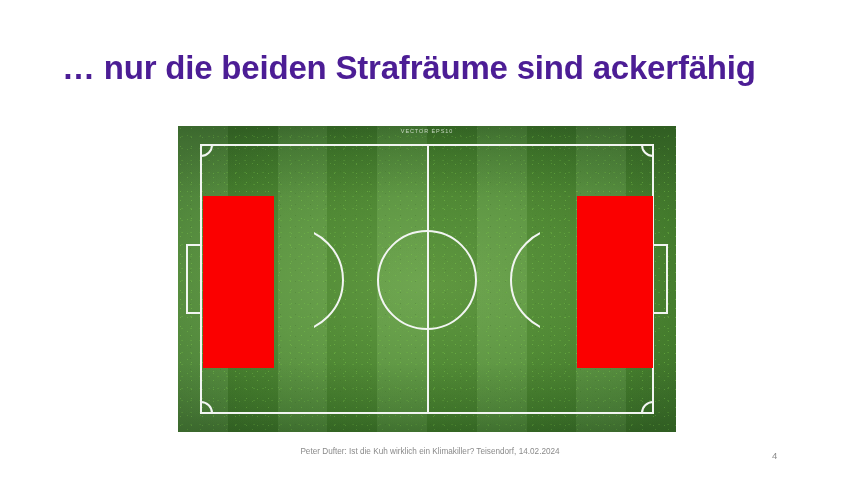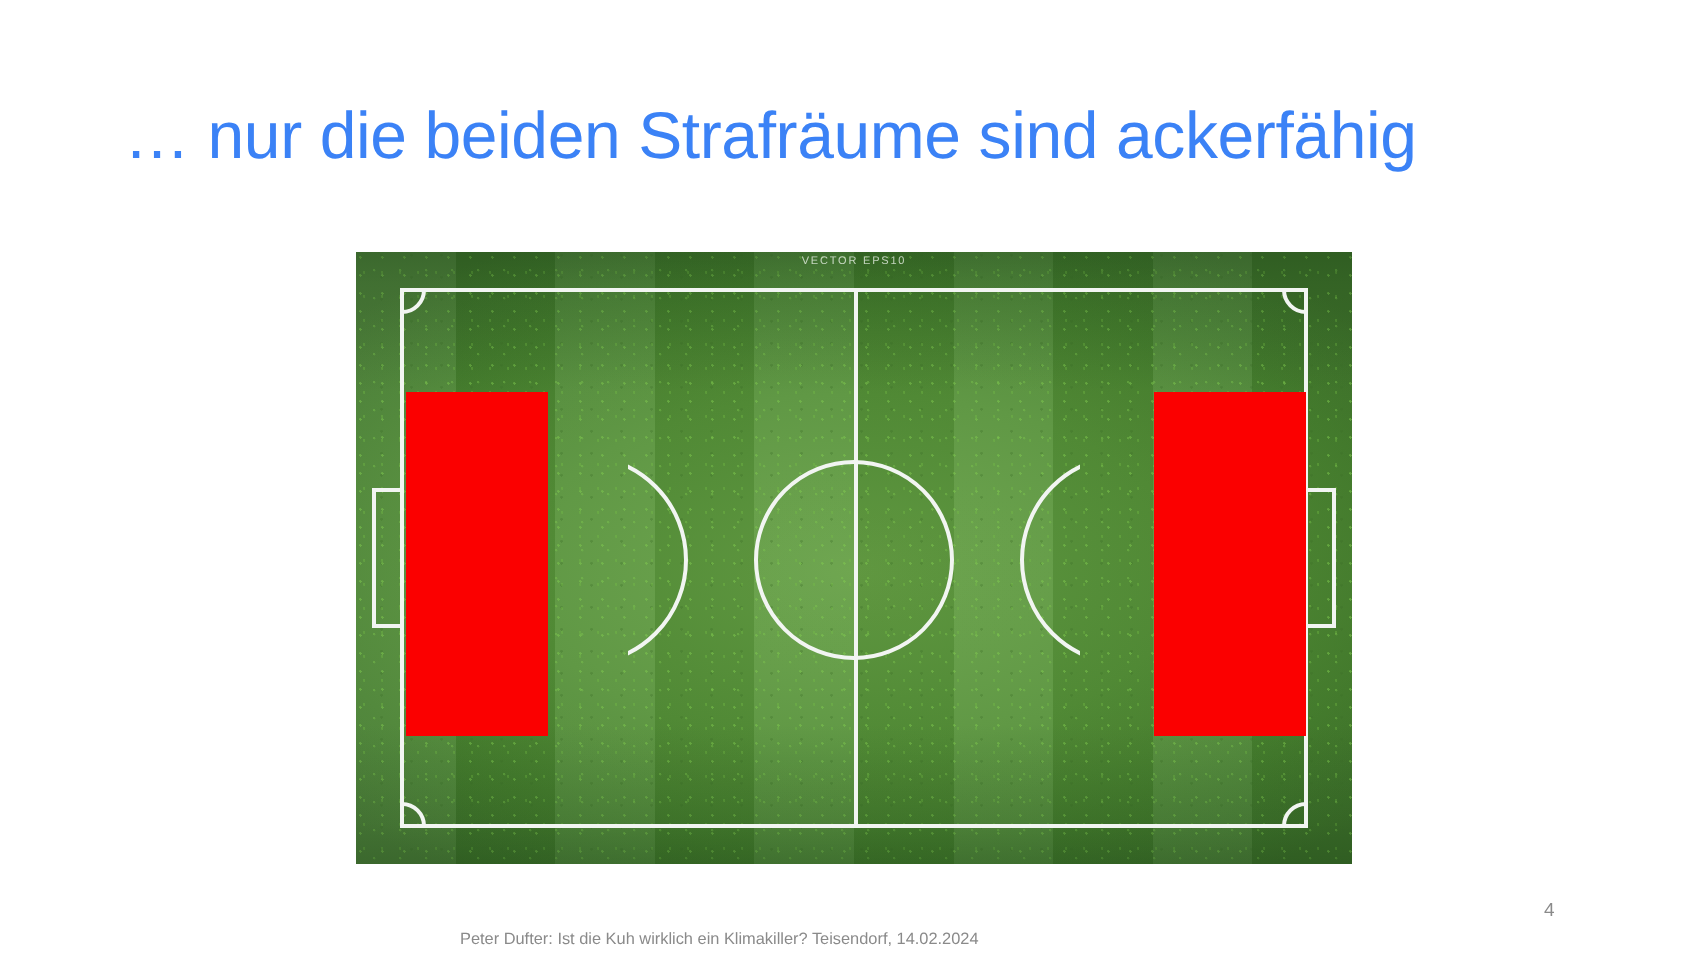--- a/index.html
+++ b/index.html
@@ -16,22 +16,22 @@
   }
 
   
   #slide-title {
     position: absolute;
     left: 62px;
     top: 48px;
     width: 740px;
     font-size: 33px;
     line-height: 40px;
-    font-weight: 400;
-    color: #3b82f6;
+    font-weight: 700;
+    color: #4c1d95;
     letter-spacing: -0.2px;
     white-space: nowrap;
   }
 
   
   #pitch-figure {
     position: absolute;
     left: 178px;
     top: 126px;
     width: 498px;
@@ -156,22 +156,23 @@
     position: absolute;
     background: #fb0000;
   }
   #highlight-penalty-area-left  { left: 25px;  top: 70px; width: 71px; height: 172px; }
   #highlight-penalty-area-right { right: 23px; top: 70px; width: 76px; height: 172px; }
 
   
   #slide-footer {
     position: absolute;
     left: 230px;
-    top: 464px;
+    top: 446px;
     width: 400px;
+    text-align: center;
     font-size: 8.2px;
     line-height: 12px;
     color: #8a8a8a;
   }
   #slide-page-number {
     position: absolute;
     left: 772px;
     top: 450px;
     width: 30px;
     text-align: left;

